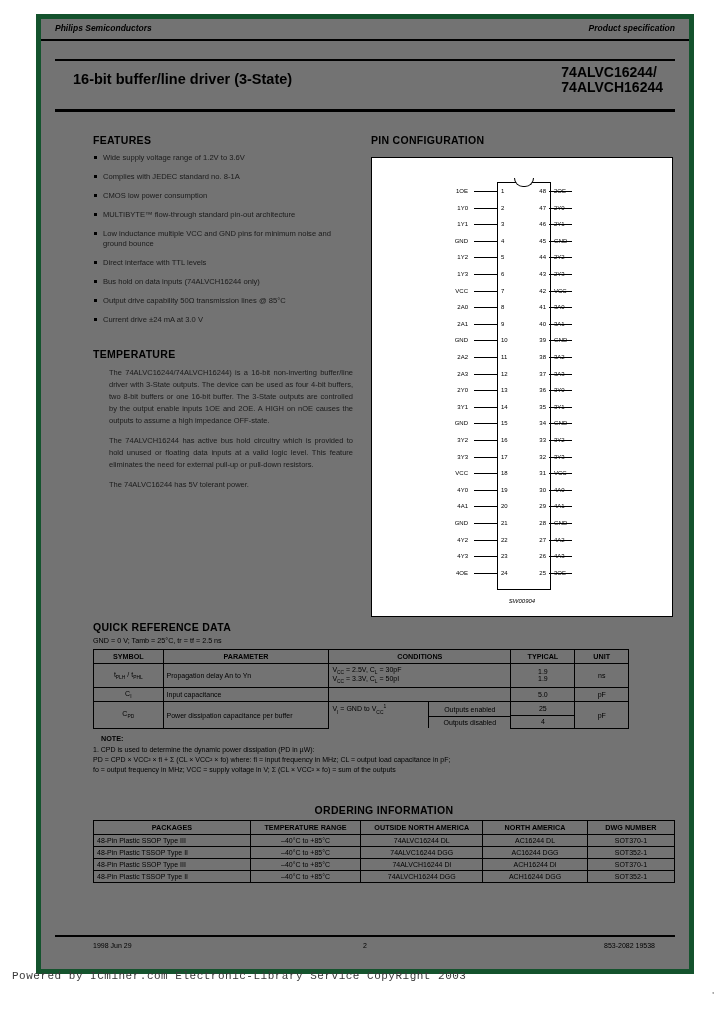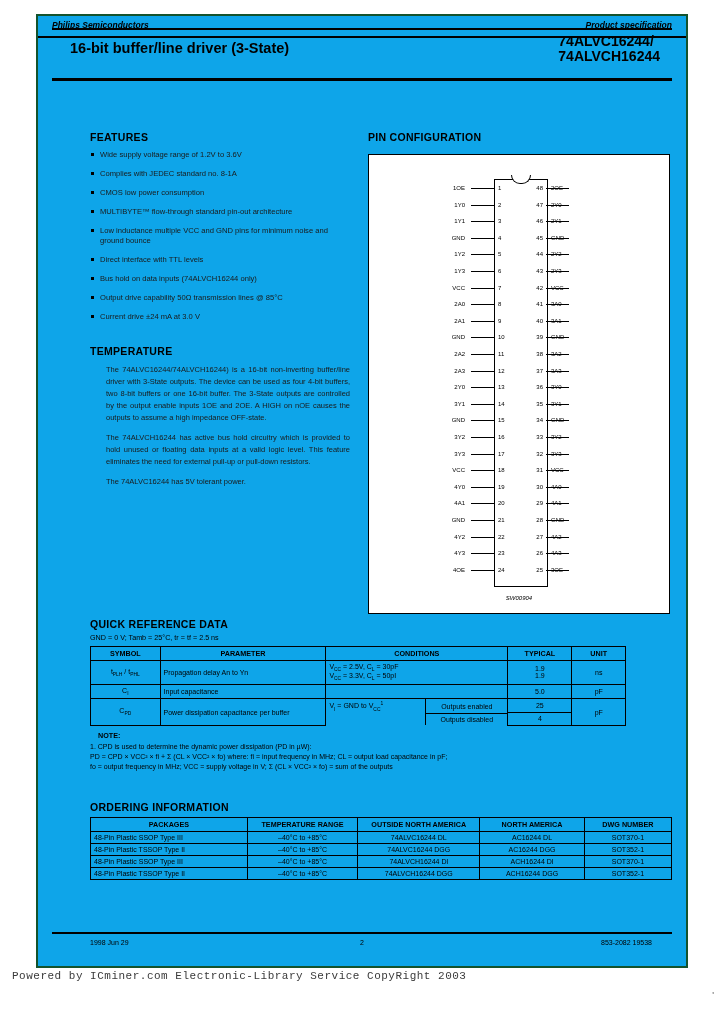--- a/index.html
+++ b/index.html
@@ -1,22 +1,22 @@
 <!DOCTYPE html>
 <html><head>
 <meta charset="utf-8">
 <style>
   html,body{margin:0;padding:0;background:#ffffff;}
   body{width:720px;height:1012px;font-family:"Liberation Sans", sans-serif;color:#000;}
   .page{position:relative;width:720px;height:1012px;background:#fff;}
-  .sheet{position:absolute;left:36px;top:14px;width:648px;height:950px;border:2px solid #14532d;background:#0ea5e9;}
+  .sheet{position:absolute;left:36px;top:14px;width:648px;height:950px;border:5px solid #14532d;background:#737373;}
   .hdr{position:absolute;left:0;top:0;width:100%;height:22px;border-bottom:2px solid #000;box-sizing:border-box;}
   .hdr .left{position:absolute;left:14px;top:4px;font-size:8.5px;font-weight:bold;font-style:italic;}
   .hdr .right{position:absolute;right:14px;top:4px;font-size:8.5px;font-weight:bold;font-style:italic;}
-  .titleblock{position:absolute;left:14px;top:12px;width:620px;height:52px;}
+  .titleblock{position:absolute;left:14px;top:40px;width:620px;height:52px;}
   .titleblock .rule-top{position:absolute;left:0;top:0;width:620px;height:2px;background:#000;}
   .titleblock .rule-bot{position:absolute;left:0;top:50px;width:620px;height:3px;background:#000;}
   .doc-title{position:absolute;left:18px;top:12px;font-size:14.5px;font-weight:bold;}
   .part-nums{position:absolute;right:12px;top:6px;text-align:left;font-size:14px;font-weight:bold;line-height:15px;}
   .col-left{position:absolute;left:52px;top:115px;width:260px;}
   .col-right{position:absolute;left:330px;top:115px;width:300px;}
   h2.sec{font-size:10.5px;font-weight:bold;margin:0 0 7px 0;letter-spacing:.3px;}
   ul.feat{list-style:none;margin:0;padding:0;}
   ul.feat li{position:relative;font-size:7.6px;line-height:10px;margin-bottom:9px;padding-left:10px;color:#1a1a1a;}
   ul.feat li:before{content:"";position:absolute;left:1px;top:3px;width:3px;height:3px;background:#000;}
@@ -37,21 +37,21 @@
   .qrd h2{margin:0 0 3px 0;}
   .qrd .cond{font-size:7.2px;margin:0 0 4px 0;}
   table{border-collapse:collapse;width:100%;font-size:7px;}
   table td,table th{border:1px solid #000;padding:2px 3px;vertical-align:middle;}
   th{font-weight:bold;text-align:center;font-size:7.2px;}
   .c{text-align:center;}
   .note{margin-top:5px;font-size:7px;}
   .note .nl{font-weight:bold;margin-bottom:2px;font-size:7.2px;padding-left:8px;}
   .note p{margin:0 0 1px 0;padding-left:12px;text-indent:-12px;line-height:9px;}
   .ord{position:absolute;left:52px;top:785px;width:582px;}
-  .ord h2{margin:0 0 4px 0;}
+  .ord h2{margin:0 0 4px 0;text-align:center;}
   .ord td{font-size:7px;}
   .footer{position:absolute;left:14px;right:14px;top:916px;height:18px;border-top:2px solid #000;}
   .footer .fl{position:absolute;left:38px;top:5px;font-size:7px;}
   .footer .fc{position:absolute;left:50%;top:5px;transform:translateX(-50%);font-size:7px;}
   .footer .fr{position:absolute;right:20px;top:5px;font-size:7px;}
   .powered{position:absolute;left:12px;top:970px;font-size:11px;font-family:"Liberation Mono", monospace;color:#3a3a3a;letter-spacing:.5px;}
   .tick{position:absolute;right:6px;top:990px;font-size:9px;color:#555;}
   sub{font-size:70%;}
   sup{font-size:70%;}
 </style>

